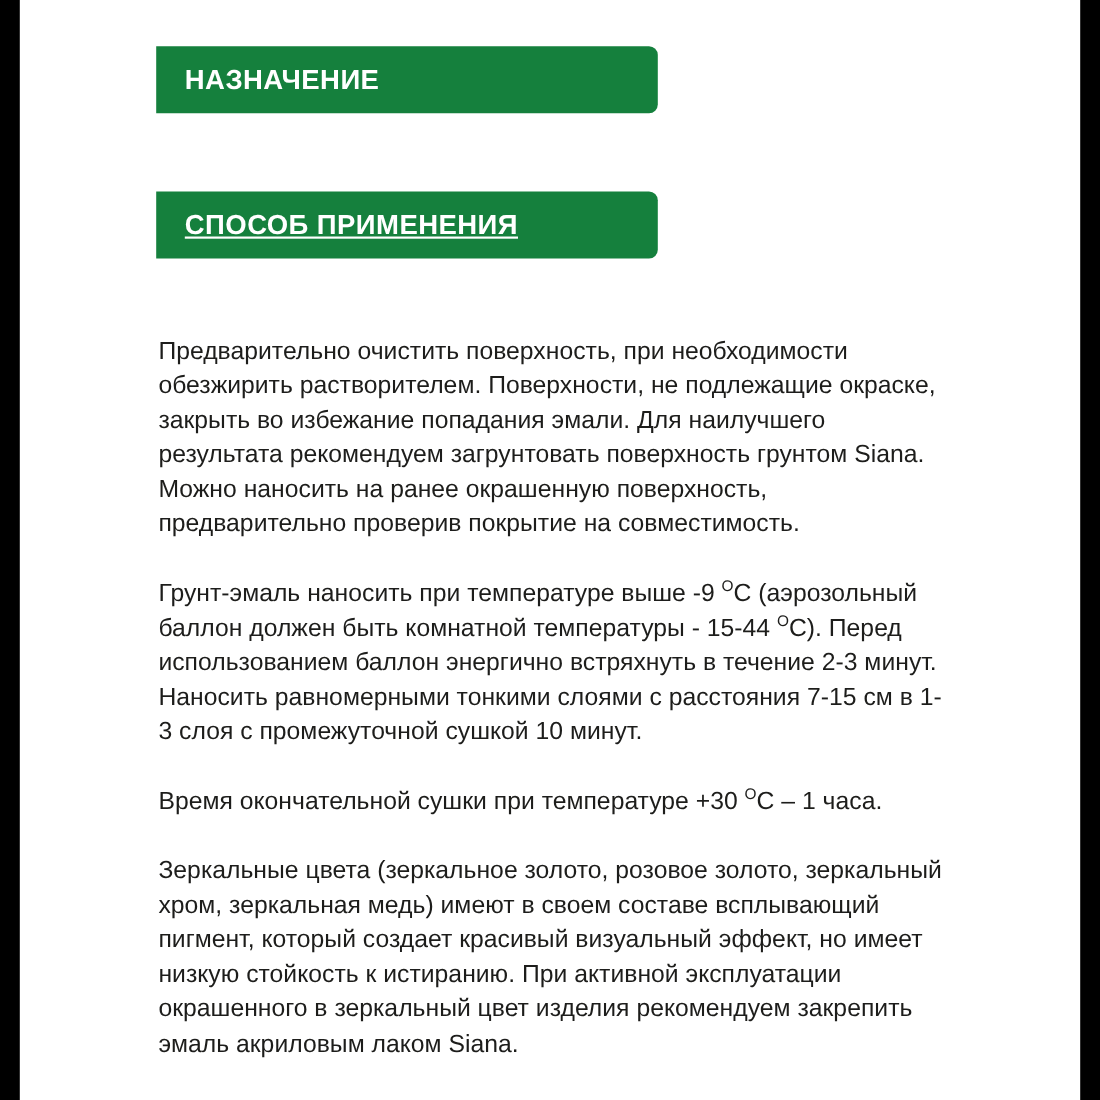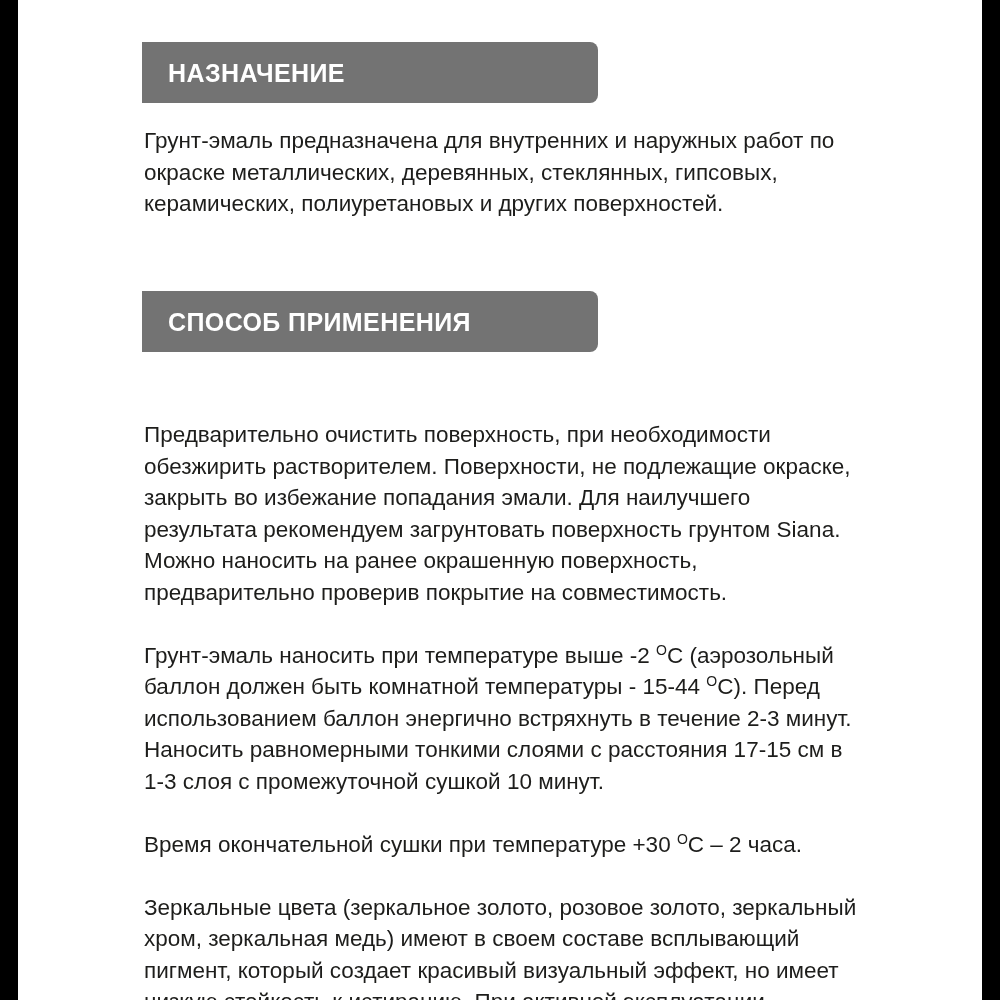--- a/index.html
+++ b/index.html
@@ -29,40 +29,41 @@
     height: 1000px;
     background: #ffffff;
   }
   .content {
     position: absolute;
     left: 126px;
     top: 42px;
     width: 720px;
   }
   .section-header {
-    background: #737373;
+    background: #15803d;
     color: #ffffff;
     font-weight: bold;
     font-size: 25px;
     letter-spacing: 0.4px;
     padding: 17px 0 30px 26px;
     box-sizing: border-box;
   }
   .section-header.first {
     width: 456px;
     height: 61px;
     border-radius: 0 8px 8px 0;
     margin-left: -2px;
   }
   .section-header.second {
     width: 456px;
     height: 61px;
     border-radius: 0 8px 8px 0;
     margin-left: -2px;
     margin-top: 71px;
+    text-decoration: underline;
   }
   .body-text {
     color: #1d1d1b;
     font-size: 22.5px;
     line-height: 31.5px;
     margin-top: 22px;
     white-space: pre-line;
   }
   .body-text.usage {
     margin-top: 36px;
@@ -75,27 +76,26 @@
 </style>
 </head>
 <body>
 
 <div class="page">
   <div class="sheet">
     <div class="content">
 
       <div class="section-header first">НАЗНАЧЕНИЕ</div>
 
-      <div class="body-text">Грунт-эмаль предназначена для внутренних и наружных работ по окраске металлических, деревянных, стеклянных, гипсовых, керамических, полиуретановых и других поверхностей.</div>
 
       <div class="section-header second">СПОСОБ ПРИМЕНЕНИЯ</div>
 
       <div class="body-text usage">
         <span>Предварительно очистить поверхность, при необходимости обезжирить растворителем. Поверхности, не подлежащие окраске, закрыть во избежание попадания эмали. Для наилучшего результата рекомендуем загрунтовать поверхность грунтом Siana. Можно наносить на ранее окрашенную поверхность, предварительно проверив покрытие на совместимость.</span>
-        <span><br><span>Грунт-эмаль наносить при температуре выше -2 </span><sup>O</sup><span>С (аэрозольный баллон должен быть комнатной температуры - 15-44 </span><sup>O</sup><span>С). Перед использованием баллон энергично встряхнуть в течение 2-3 минут. Наносить равномерными тонкими слоями с расстояния 17-15 см в 1-3 слоя с промежуточной сушкой 10 минут.</span></span>
-        <span><br><span>Время окончательной сушки при температуре +30 </span><sup>O</sup><span>С – 2 часа.</span></span>
+        <span><br><span>Грунт-эмаль наносить при температуре выше -9 </span><sup>O</sup><span>С (аэрозольный баллон должен быть комнатной температуры - 15-44 </span><sup>O</sup><span>С). Перед использованием баллон энергично встряхнуть в течение 2-3 минут. Наносить равномерными тонкими слоями с расстояния 7-15 см в 1-3 слоя с промежуточной сушкой 10 минут.</span></span>
+        <span><br><span>Время окончательной сушки при температуре +30 </span><sup>O</sup><span>С – 1 часа.</span></span>
         <span><br><span>Зеркальные цвета (зеркальное золото, розовое золото, зеркальный хром, зеркальная медь) имеют в своем составе всплывающий пигмент, который создает красивый визуальный эффект, но имеет низкую стойкость к истиранию. При активной эксплуатации окрашенного в зеркальный цвет изделия рекомендуем закрепить эмаль акриловым лаком Siana.</span></span>
         
       </div>
 
     </div>
   </div>
 </div>
 
 </body></html>

